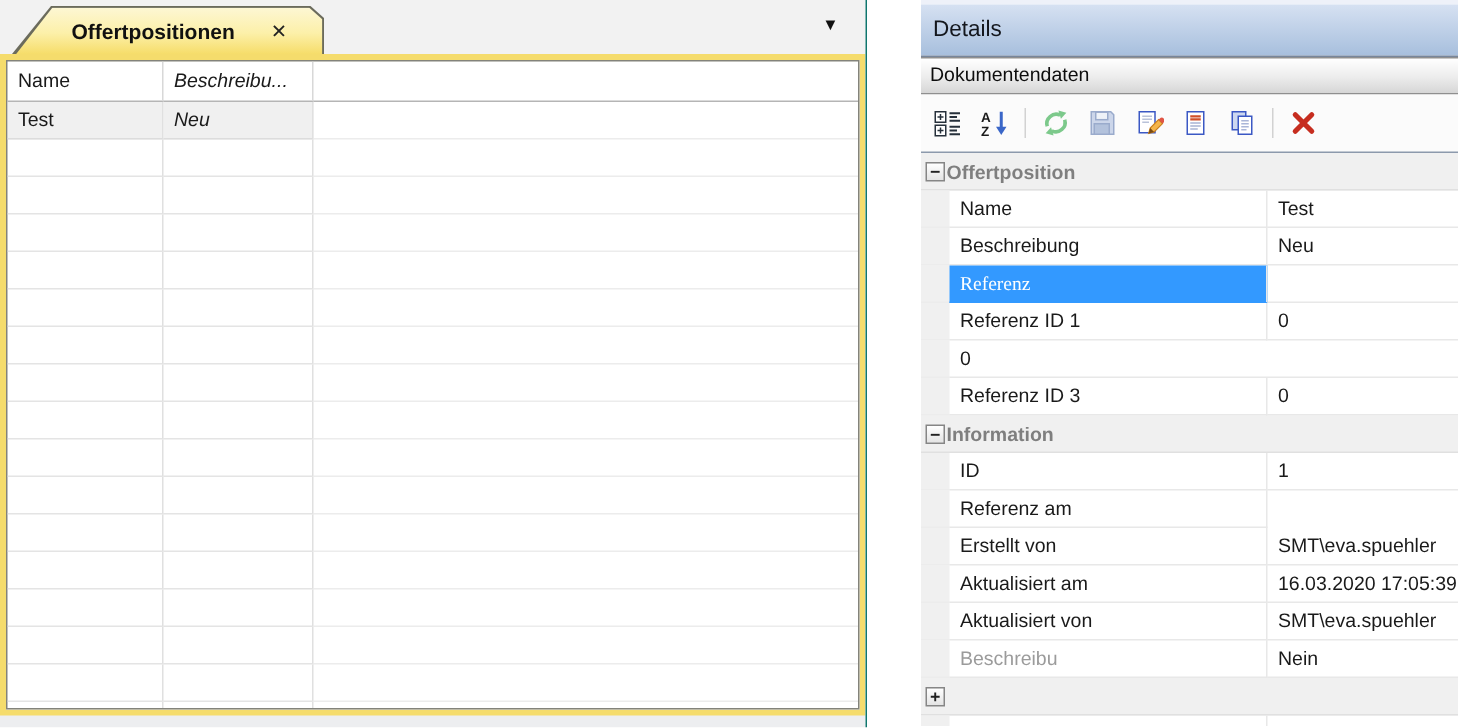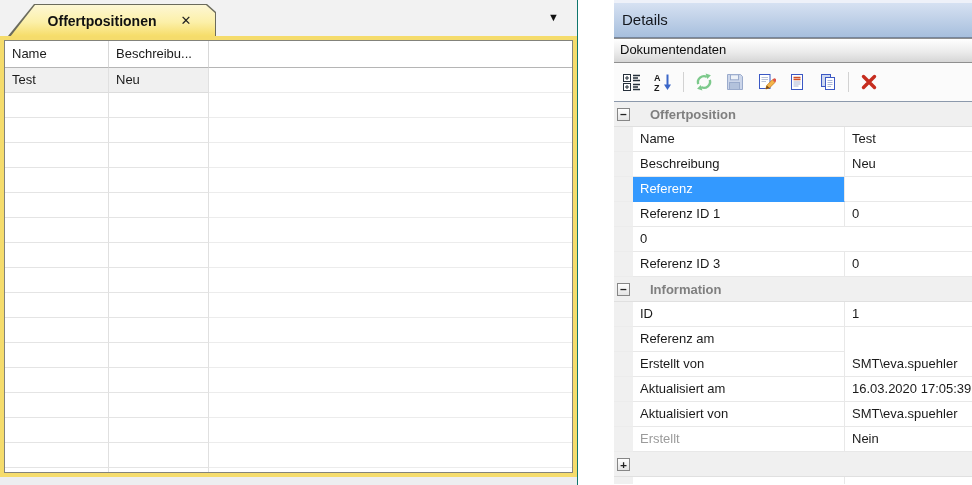--- a/index.html
+++ b/index.html
@@ -23,21 +23,21 @@
 
   .lp-frame { position:absolute; left:0; top:36px; right:0; bottom:8px;
     border:4px solid var(--frame-yellow,#f5dc6c); }
   .lp-inner { width:100%; height:100%; border:1px solid #83837b; background:#fff; overflow:hidden; }
 
   .ltable { width:100%; }
   .lrow { display:flex; height:25px; }
   .lrow.lhead { height:27px; }
   .lc { line-height:24px; padding-left:7px; overflow:hidden; white-space:nowrap; }
   .lc1 { width:104px; border-right:1px solid #e0e0e0; border-bottom:1px solid #e4e4e4; }
-  .lc2 { width:100px; border-right:1px solid #e0e0e0; border-bottom:1px solid #e4e4e4; }
+  .lc2 { width:100px; border-right:1px solid #e0e0e0; border-bottom:1px solid #e4e4e4;font-style:italic; }
   .lc3 { flex:1; border-bottom:1px solid #ececec; }
   .lhead .lc { line-height:26px; border-bottom:1px solid #b5b5b5; }
   .lhead .lc1, .lhead .lc2 { border-right:1px solid #d8d8d8; }
   .data-row .lc1, .data-row .lc2 { background:#f0f0f0; border-bottom:1px solid #dcdcdc; }
 
   
   .right-panel { position:absolute; left:577px; top:0; width:433px; height:485px;
     background:#fff; border-left:1px solid #0f766e;padding-left:36px; }
   .rp-topstrip { height:3px; background:#eef1f9; }
   .rp-title { height:35px; line-height:33px; padding-left:8px; font-size:15px; color:#14171d;
@@ -51,28 +51,28 @@
   .tbtn { width:22px; height:22px; display:flex; align-items:center; justify-content:center; cursor:pointer; }
   .tsep { width:1px; height:20px; background:#d2d2d2; }
 
   
   .pgrid { background:#fff; }
   .crow { display:flex; align-items:center; height:25px; background:#f0f0f0;
     border-bottom:1px solid #e0e0e0; cursor:pointer; }
   .box { display:inline-block; width:13px; height:13px; margin-left:3px; text-align:center;
     border:1px solid #868686; background:linear-gradient(#ffffff,#e4e4e4);
     font:bold 11px/11px "DejaVu Sans Mono",monospace; color:#222; cursor:pointer; }
-  .clabel { margin-left:20px; font-weight:bold; color:var(--category-text,#7f7f7f); }
+  .clabel { margin-left:1px; font-weight:bold; color:var(--category-text,#7f7f7f); }
   .prow { display:flex; height:25px; }
   .gut { width:19px; background:#f0f0f0; border-bottom:1px solid #ececec; }
   .pname { width:212px; line-height:24px; padding-left:7px; border-bottom:1px solid #e8e8e8;
     border-right:1px solid #e8e8e8; white-space:nowrap; overflow:hidden; cursor:default; }
   .pval { flex:1; line-height:24px; padding-left:7px; border-bottom:1px solid #e8e8e8;
     white-space:nowrap; overflow:hidden; cursor:text; }
-  .pname.sel { background:var(--selection,#3399ff); color:#fff; border-bottom-color:var(--selection,#3399ff); }
+  .pname.sel { background:var(--selection,#3399ff); color:#fff; border-bottom-color:var(--selection,#3399ff);font-family:Liberation Serif, serif; }
   .pname.muted { color:#9b9b9b; }
   .tail { display:flex; height:7px; }
   .tail .gut { border-bottom:none; }
   .tail .pname { border-bottom:none; }
   .tail .pval { border-bottom:none; }
 </style>
 </head>
 <body>
 
 <div class="app">
@@ -314,21 +314,21 @@
         <div class="pname">Aktualisiert am</div>
         <div class="pval">16.03.2020 17:05:39</div>
       </div>
       <div class="prow">
         <div class="gut"></div>
         <div class="pname">Aktualisiert von</div>
         <div class="pval">SMT\eva.spuehler</div>
       </div>
       <div class="prow">
         <div class="gut"></div>
-        <div class="pname muted">Erstellt</div>
+        <div class="pname muted">Beschreibu</div>
         <div class="pval">Nein</div>
       </div>
       <div class="crow">
         <span class="box">+</span>
       </div>
       <div class="tail prow">
         <div class="gut"></div>
         <div class="pname"></div>
         <div class="pval"></div>
       </div>

